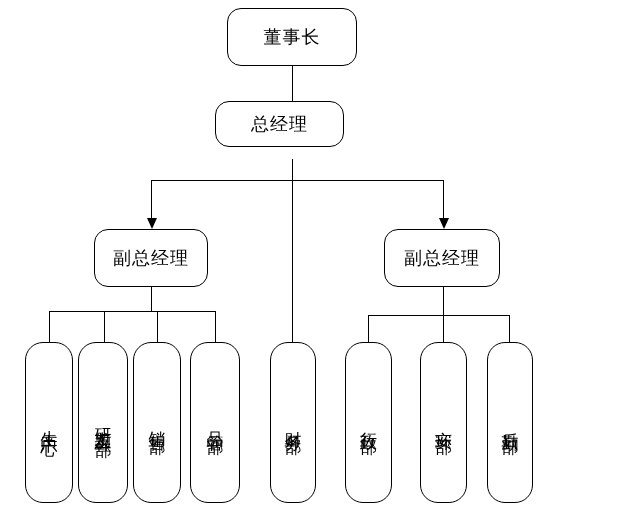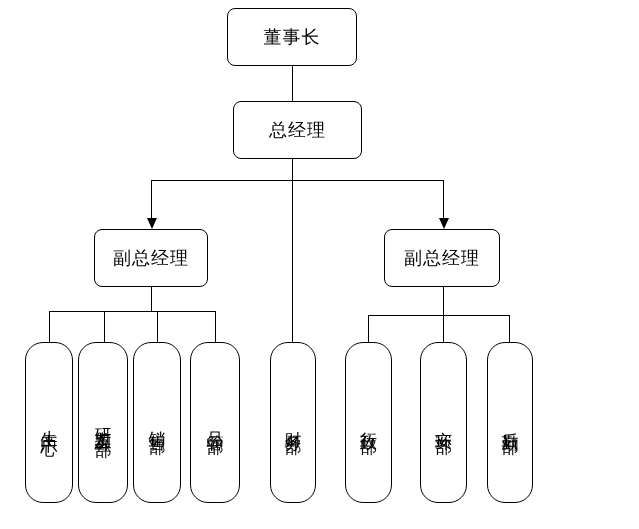--- a/index.html
+++ b/index.html
@@ -17,21 +17,21 @@
     border: 1px solid #000;
     background: #fff;
     color: #000;
     display: flex;
     align-items: center;
     justify-content: center;
     font-size: 18px;
     letter-spacing: 1px;
     text-align: center;
   }
-  .node.h { border-radius: 8px; }
+  .node.h { border-radius: 14px; }
   .node.v {
     border-radius: 18px;
     writing-mode: vertical-rl;
     text-orientation: upright;
     font-size: 17px;
     letter-spacing: 3px;
   }
   .line { position: absolute; background: #000; }
   .hline { height: 1px; }
   .vline { width: 1px; }
@@ -68,21 +68,21 @@
   <div class="line vline" style="left:215px; top:311px; height:31px;"></div>
 
   <div class="line vline" style="left:443px; top:287px; height:29px;"></div>
   <div class="line hline" style="left:368px; top:315px; width:142px;"></div>
   <div class="line vline" style="left:368px; top:315px; height:27px;"></div>
   <div class="line vline" style="left:443px; top:315px; height:27px;"></div>
   <div class="line vline" style="left:509px; top:315px; height:27px;"></div>
 
   <div class="node h" style="left:227px; top:8px; width:130px; height:58px;">董事长</div>
 
-  <div class="node h" style="left:233px; top:101px; width:129px; height:58px;">总经理</div>
+  <div class="node h" style="left:215px; top:101px; width:129px; height:46px;">总经理</div>
 
   <div class="node h" style="left:94px; top:229px; width:114px; height:58px;">副总经理</div>
 
   <div class="node h" style="left:384px; top:229px; width:116px; height:58px;">副总经理</div>
 
   <div class="node v" style="left:25px; top:342px; width:48px; height:161px;">生产中心</div>
 
   <div class="node v" style="left:78px; top:342px; width:50px; height:161px;">研发工程部</div>
 
   <div class="node v" style="left:133px; top:342px; width:48px; height:161px;">销售部</div>

